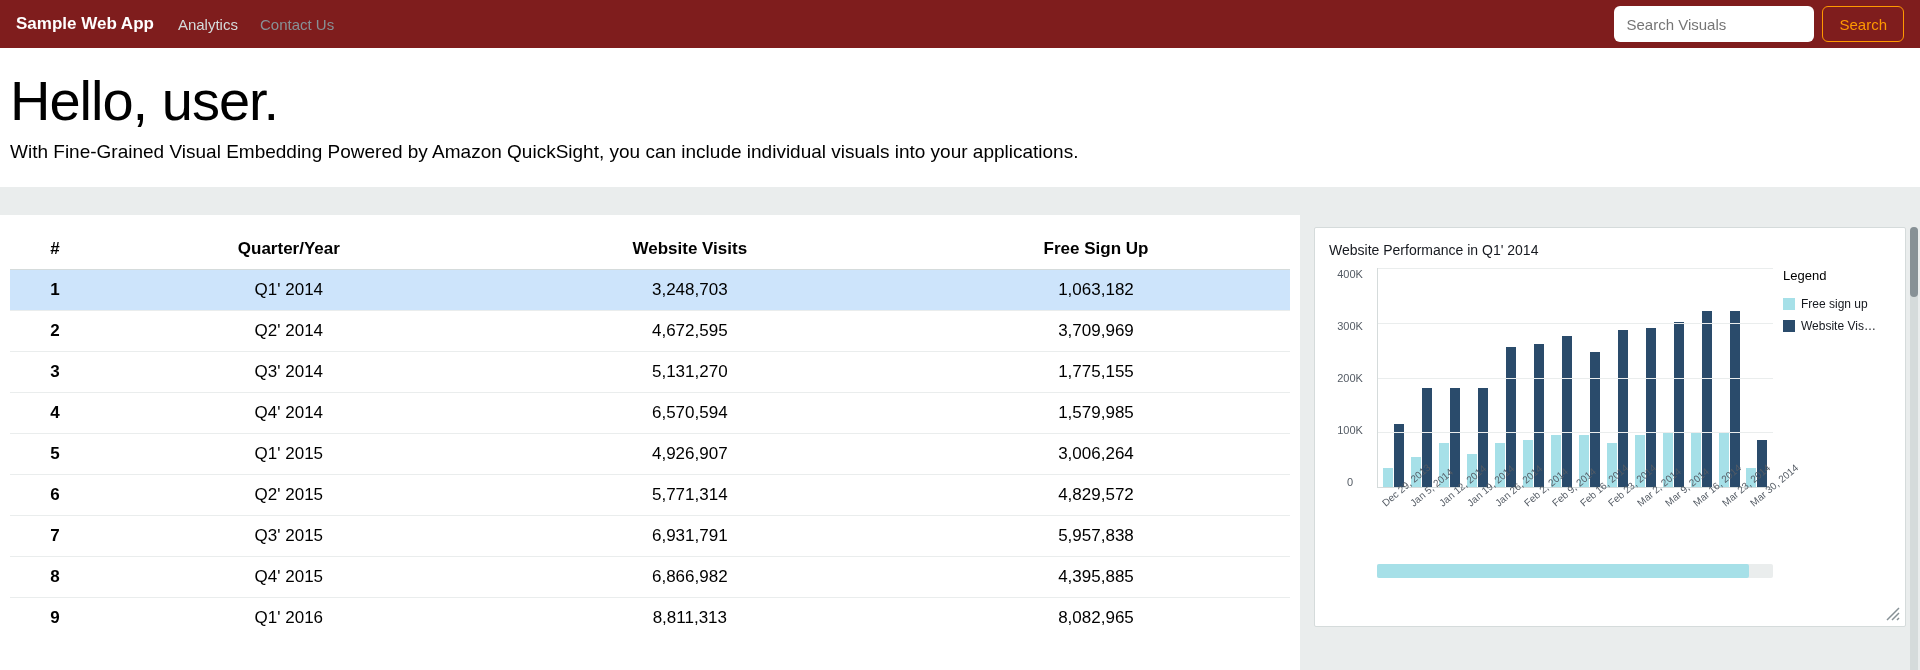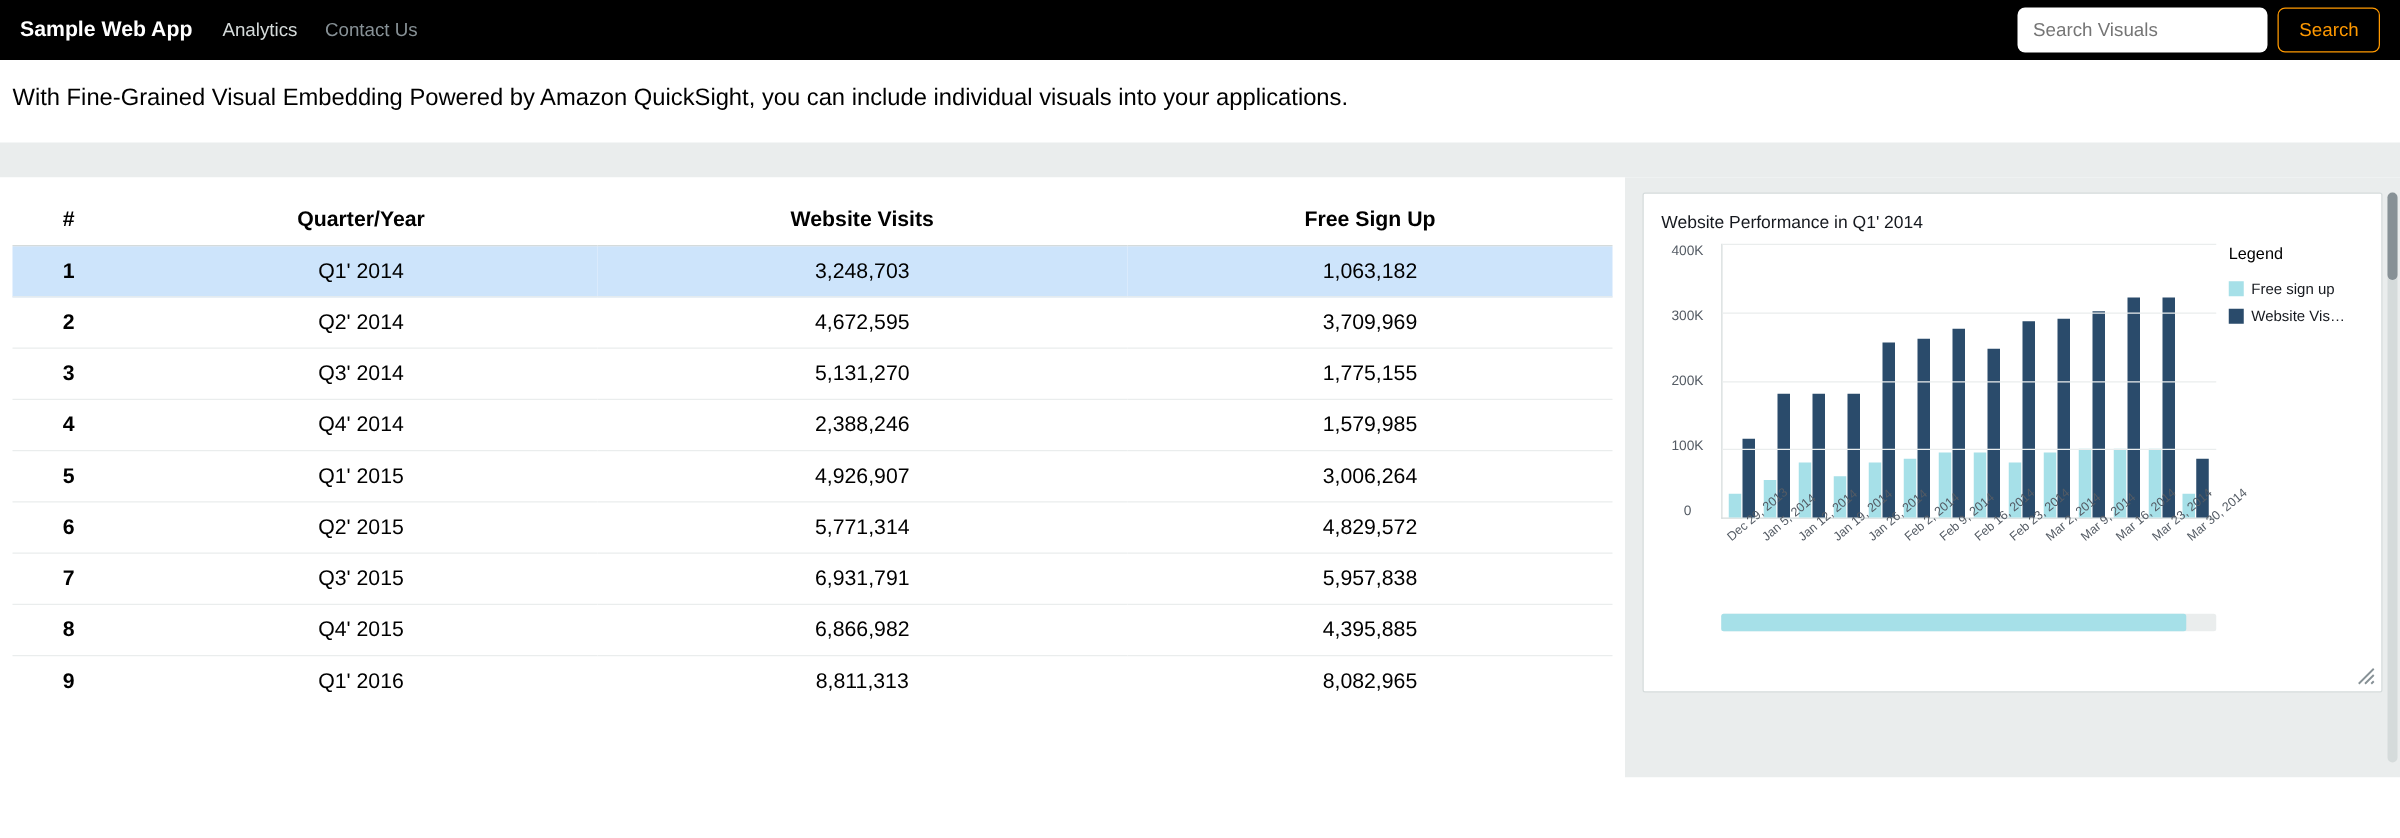--- a/index.html
+++ b/index.html
@@ -3,21 +3,21 @@
 <meta charset="utf-8">
 <style>
   * { box-sizing: border-box; margin: 0; padding: 0; }
   body {
     font-family: -apple-system, BlinkMacSystemFont, "Segoe UI", Helvetica, Arial, sans-serif;
     background: #fff;
     color: #000;
     width: 1920px;
   }
   .navbar {
-    background: #000000;
+    background: #7f1d1d;
     display: flex;
     align-items: center;
     height: 48px;
     padding: 0 16px;
   }
   .navbar .brand { color: #fff; font-weight: 600; font-size: 17px; margin-right: 24px; }
   .navbar .nav-link { color: #d5dbdb; font-size: 15px; margin-right: 22px; cursor: pointer; }
   .navbar .nav-link.muted { color: #879196; }
   .navbar .spacer { flex: 1; }
   .search-box {
@@ -157,20 +157,21 @@
 <div class="navbar">
   <span class="brand">Sample Web App</span>
   <span class="nav-link">Analytics</span>
   <span class="nav-link muted">Contact Us</span>
   <span class="spacer"></span>
   <input class="search-box" placeholder="Search Visuals" style="">
   <button class="search-btn">Search</button>
 </div>
 
 <div class="hero">
+  <h1>Hello, user.</h1>
   <p>With Fine-Grained Visual Embedding Powered by Amazon QuickSight, you can include individual visuals into your applications.</p>
 </div>
 
 <div class="band"></div>
 
 <div class="main">
   <div class="left-panel">
     <table>
       <thead>
         <tr>
@@ -195,21 +196,21 @@
           </tr>
           <tr>
             <td>3</td>
             <td>Q3' 2014</td>
             <td>5,131,270</td>
             <td>1,775,155</td>
           </tr>
           <tr>
             <td>4</td>
             <td>Q4' 2014</td>
-            <td>2,388,246</td>
+            <td>6,570,594</td>
             <td>1,579,985</td>
           </tr>
           <tr>
             <td>5</td>
             <td>Q1' 2015</td>
             <td>4,926,907</td>
             <td>3,006,264</td>
           </tr>
           <tr>
             <td>6</td>

